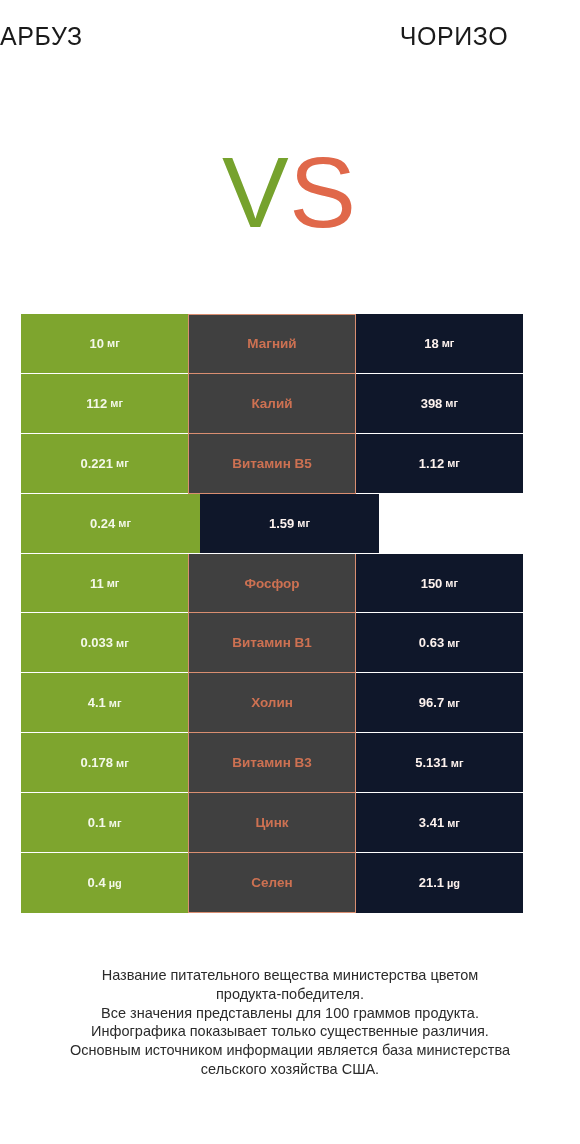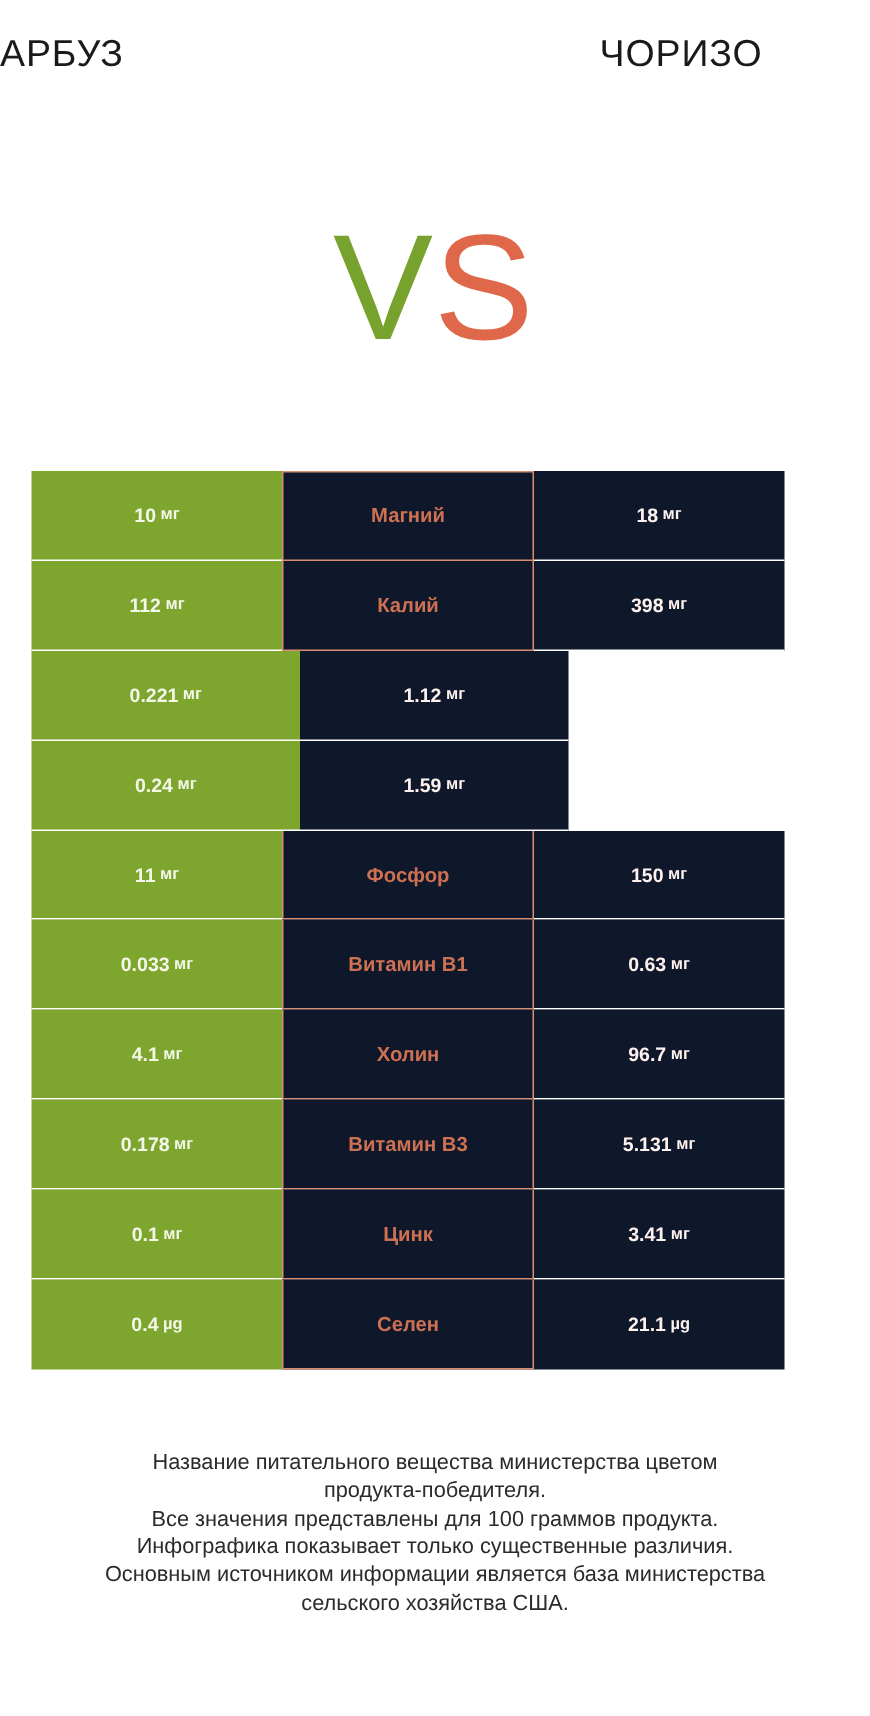--- a/index.html
+++ b/index.html
@@ -30,21 +30,21 @@
   .watermark{position:absolute;left:213px;top:278px;font-size:5px;color:#d8d8d4;
              letter-spacing:.2px;}
 
   
   .table{position:absolute;left:21px;top:314px;width:502px;}
   .row{display:flex;height:59.9px;}
   .cell{width:179px;box-sizing:border-box;display:flex;align-items:center;
         justify-content:center;font-size:13px;font-weight:700;}
   .cell.left{background:#7ea52e;color:#f4f8e9;border-bottom:1px solid #ffffff;}
   .cell.right{background:#0f172a;color:#fdf2ee;border-bottom:1px solid #ffffff;}
-  .cell.mid{background:#0f172a;border-bottom:1px solid #d98e71;
+  .cell.mid{background:#404040;border-bottom:1px solid #d98e71;
             border-left:1px solid #d98e71;border-right:1px solid #d98e71;}
   .row:first-child .cell.mid{border-top:1px solid #d98e71;}
   .row:last-child .cell.left,.row:last-child .cell.right{border-bottom:none;justify-content:center;}
   .unit{font-size:11px;font-weight:700;margin-left:3px;}
   .mid-label{font-size:13.5px;font-weight:700;color:#cd7152;}
 
   
   .footer{position:absolute;left:0;top:966px;width:580px;text-align:center;
           font-size:14.5px;line-height:18.8px;color:#2b2b2b;}
   .footer div{white-space:nowrap;}
@@ -90,20 +90,23 @@
         </div>
         <div class="cell right">
           <span>398</span>
           <span class="unit">мг</span>
         </div>
       </div>
       <div class="row">
         <div class="cell left">
           <span>0.221</span>
           <span class="unit">мг</span>
+        </div>
+        <div class="cell mid">
+          <span class="mid-label">Витамин B5</span>
         </div>
         <div class="cell right">
           <span>1.12</span>
           <span class="unit">мг</span>
         </div>
       </div>
       <div class="row">
         <div class="cell left">
           <span>0.24</span>
           <span class="unit">мг</span>

